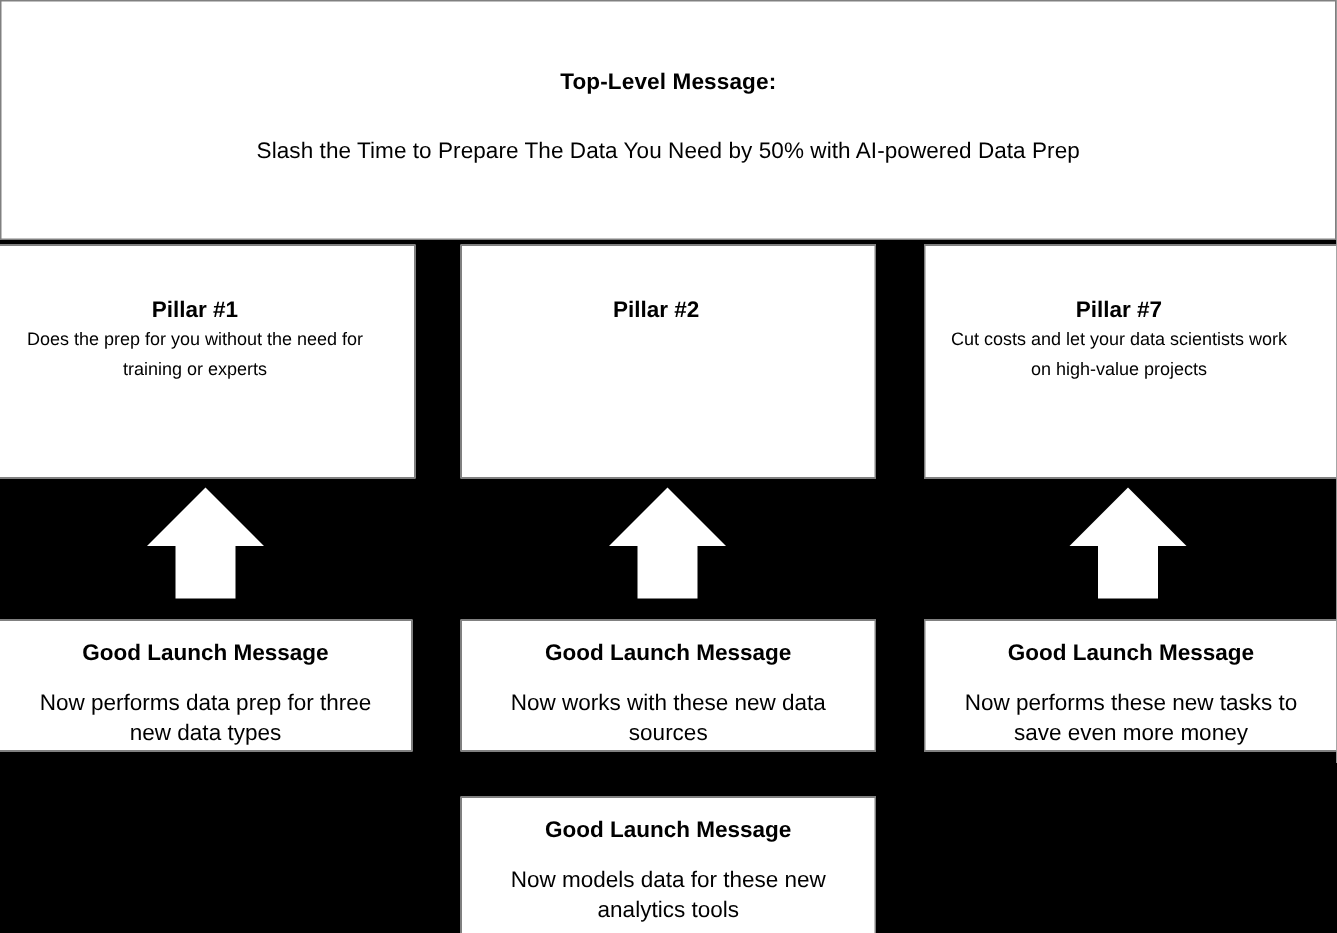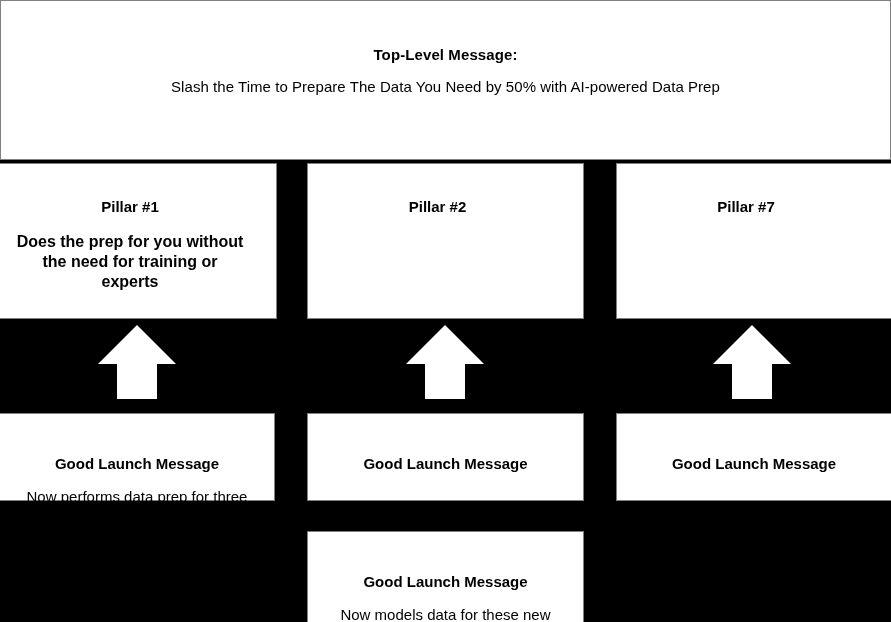--- a/index.html
+++ b/index.html
@@ -43,45 +43,44 @@
   .banner-title {
     font-size: 15px;
     font-weight: bold;
     line-height: 20px;
     letter-spacing: 0.1px;
   }
   .banner-sub {
     font-size: 15px;
     font-weight: normal;
     line-height: 20px;
-    margin-top: 12px;
+    margin-top: 26px;
     letter-spacing: 0.05px;
   }
 
   
   .pillar {
     top: 163px;
     height: 156px;
     justify-content: flex-start;
     padding: 33px 30px 0 14px;
   }
   .pillar-1 { left: -1px;  width: 278px; }
   .pillar-2 { left: 307px; width: 277px; }
   .pillar-3 { left: 616px; width: 276px; }
 
   .pillar-title {
     font-size: 15px;
     font-weight: bold;
     line-height: 19px;
   }
   .pillar-body {
-    font-size: 16px;
-    font-weight: bold;
+    font-size: 12px;
+    font-weight: normal;
     line-height: 20px;
-    margin-top: 16px;
   }
 
   
   .arrow {
     position: absolute;
     width: 82px;
     height: 78px;
   }
   .arrow svg { display: block; width: 100%; height: 100%; }
   .arrow-1 { left: 96px;  top: 323px; }
@@ -106,21 +105,20 @@
     width: 277px;
     height: 92px;
     justify-content: flex-start;
     padding: 12px 12px 0 12px;
   }
 
   .launch-title {
     font-size: 15px;
     font-weight: bold;
     line-height: 19px;
-    margin-top: 28px;
   }
   .launch-body {
     font-size: 15px;
     font-weight: normal;
     line-height: 20px;
     margin-top: 14px;
   }
 </style>
 </head>
 <body>
@@ -136,20 +134,21 @@
     <div class="pillar-title">Pillar #1</div>
     <div class="pillar-body">Does the prep for you without the need for training or experts</div>
   </div>
 
   <div class="card pillar pillar-2">
     <div class="pillar-title">Pillar #2</div>
   </div>
 
   <div class="card pillar pillar-3">
     <div class="pillar-title">Pillar #7</div>
+    <div class="pillar-body">Cut costs and let your data scientists work on high-value projects</div>
   </div>
 
   <div class="arrow arrow-1">
     <svg viewBox="0 0 82 78" xmlns="http://www.w3.org/2000/svg" aria-hidden="true">
       <polygon points="41,2 80,41 61,41 61,76 21,76 21,41 2,41" fill="#ffffff"></polygon>
     </svg>
   </div>
   <div class="arrow arrow-2">
     <svg viewBox="0 0 82 78" xmlns="http://www.w3.org/2000/svg" aria-hidden="true">
       <polygon points="41,2 80,41 61,41 61,76 21,76 21,41 2,41" fill="#ffffff"></polygon>
@@ -161,24 +160,26 @@
     </svg>
   </div>
 
   <div class="card launch launch-1">
     <div class="launch-title">Good Launch Message</div>
     <div class="launch-body">Now performs data prep for three new data types</div>
   </div>
 
   <div class="card launch launch-2">
     <div class="launch-title">Good Launch Message</div>
+    <div class="launch-body">Now works with these new data sources</div>
   </div>
 
   <div class="card launch launch-3">
     <div class="launch-title">Good Launch Message</div>
+    <div class="launch-body">Now performs these new tasks to save even more money</div>
   </div>
 
   <div class="card launch-4">
     <div class="launch-title">Good Launch Message</div>
     <div class="launch-body">Now models data for these new analytics tools</div>
   </div>
 
 </div>
 
 </body></html>

